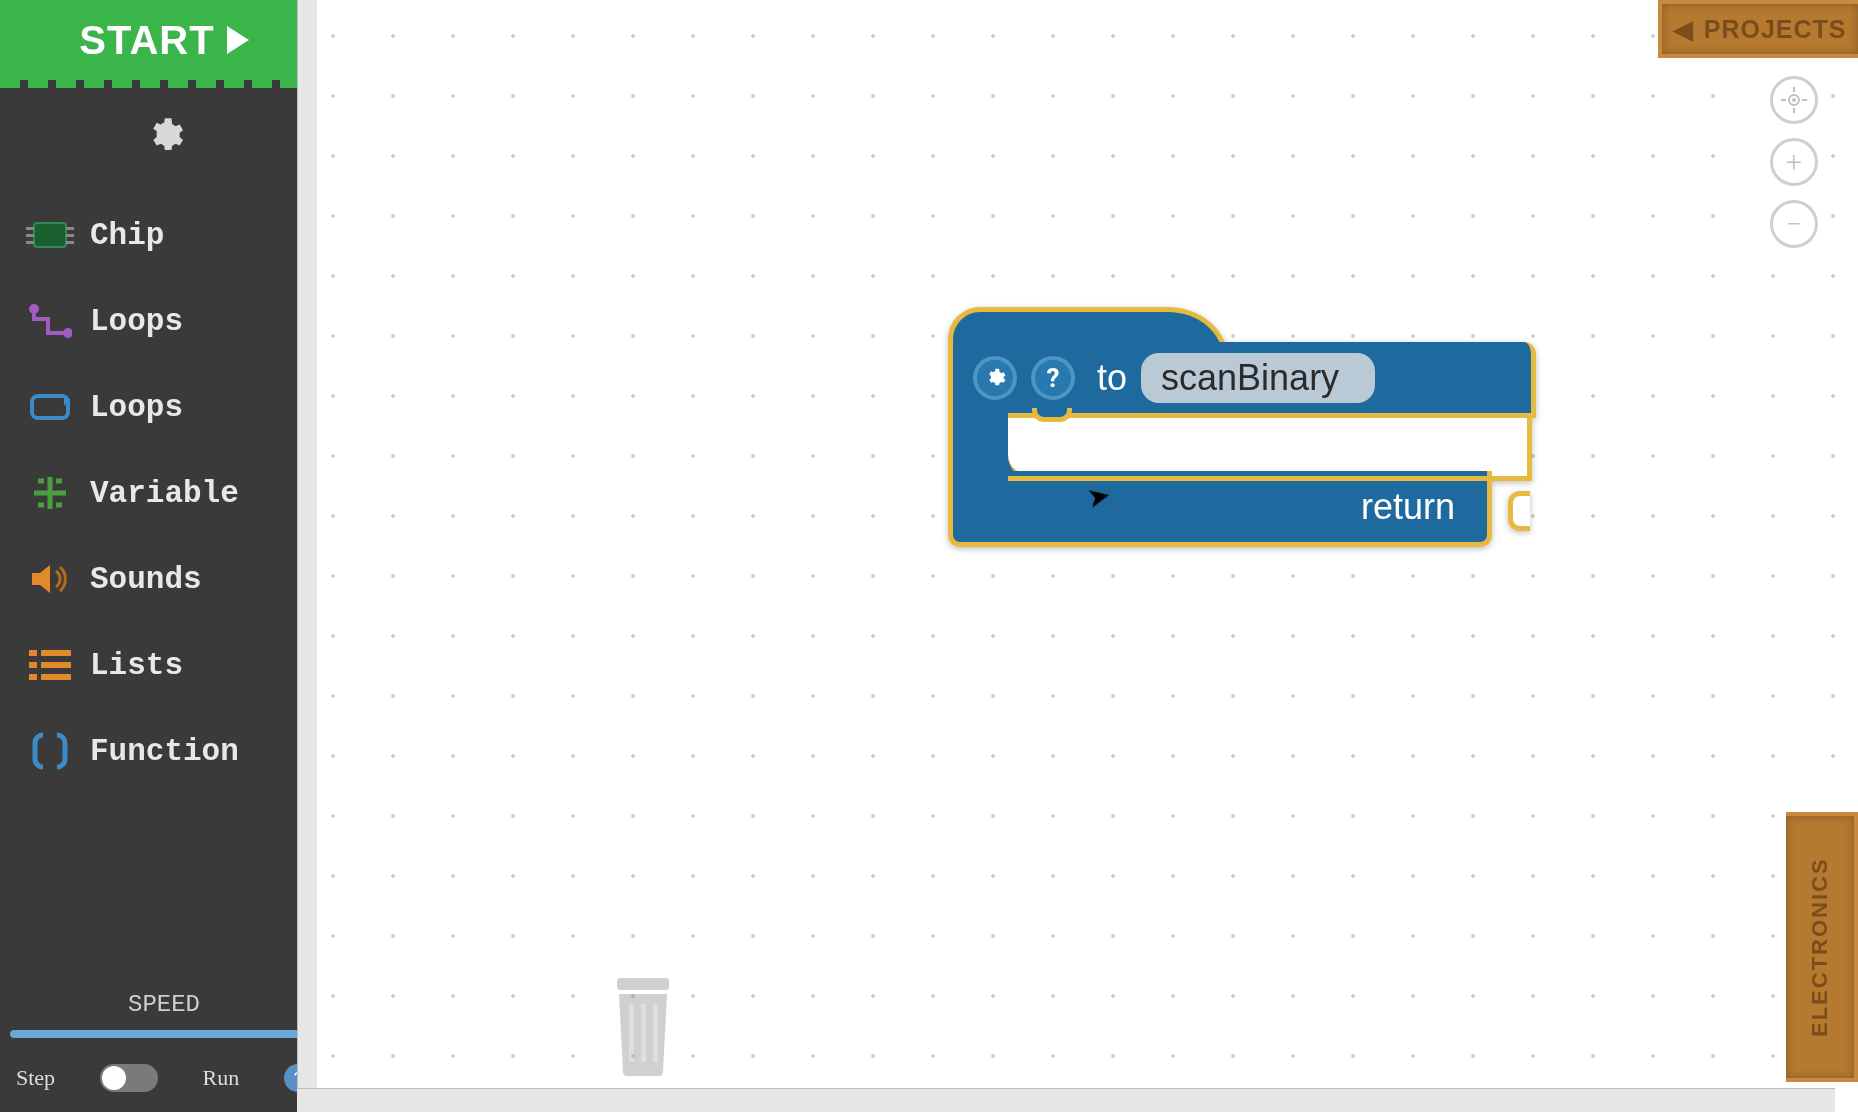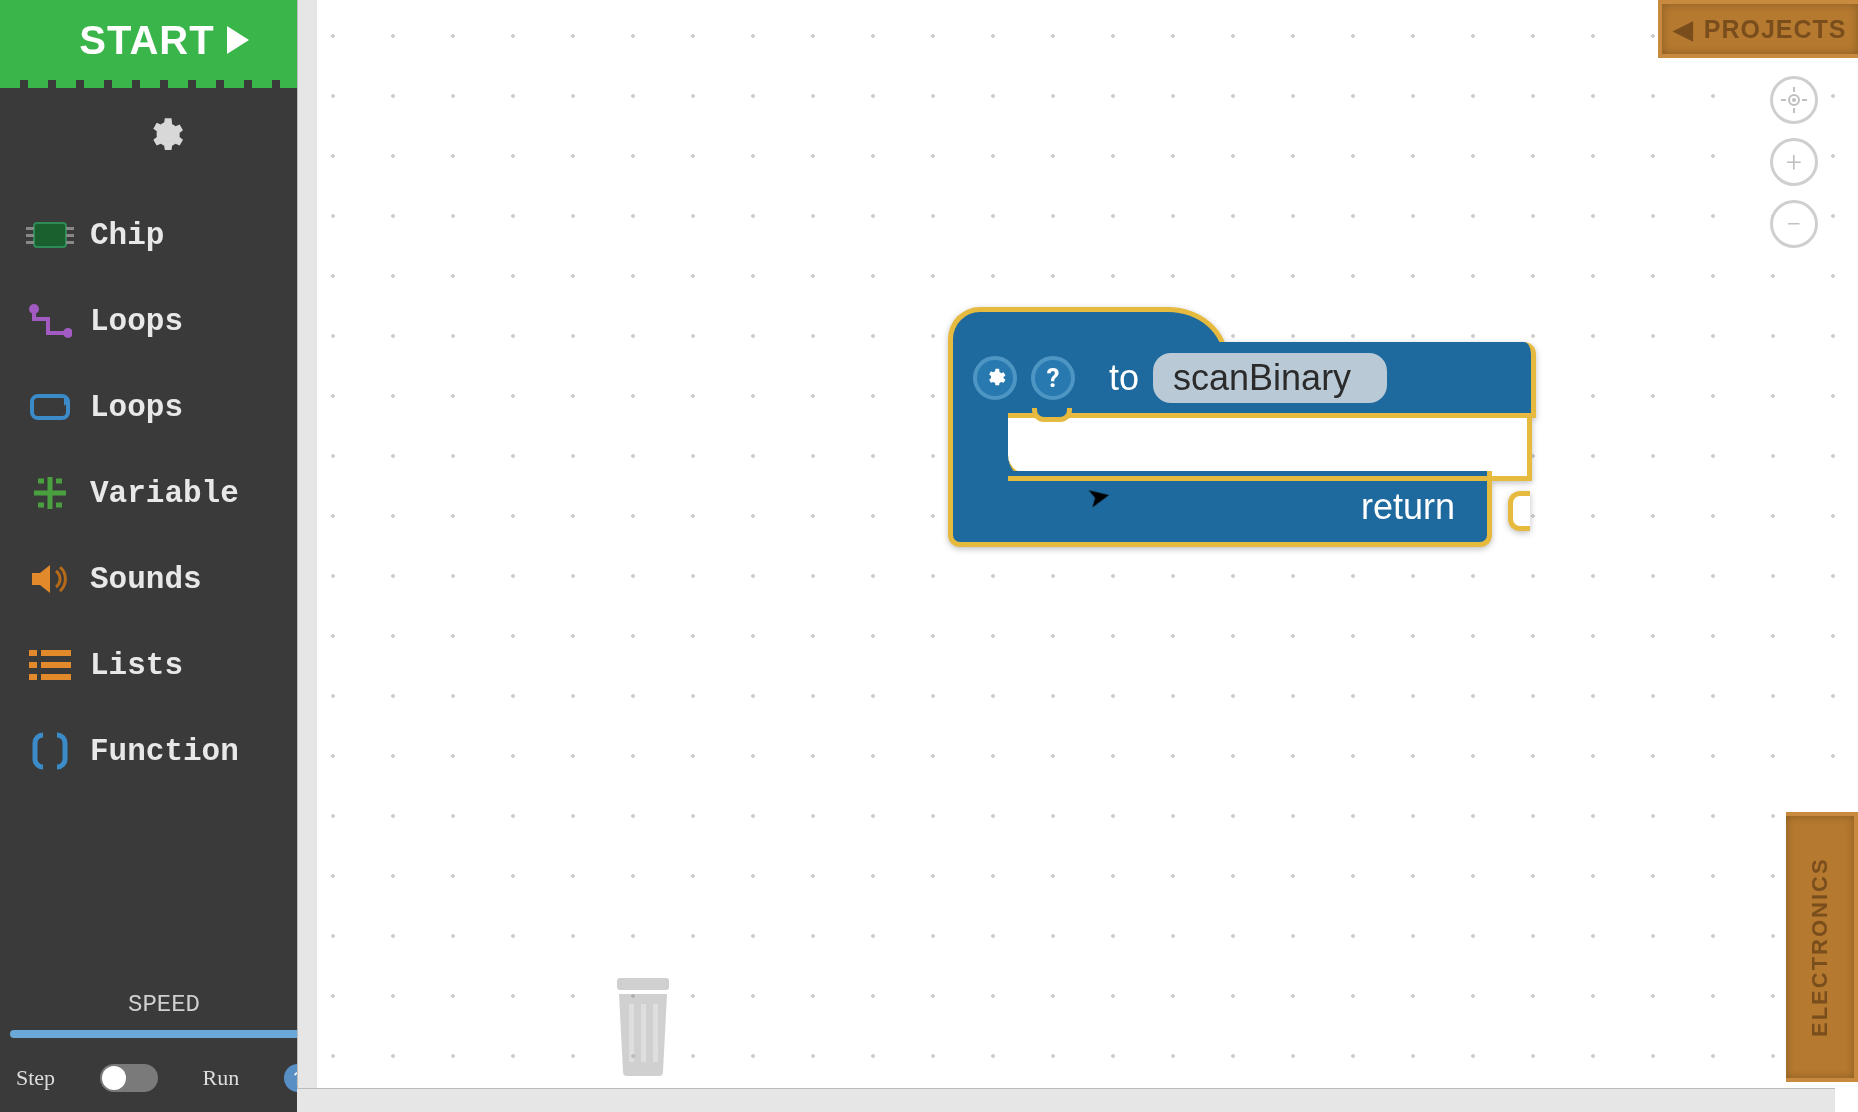--- a/index.html
+++ b/index.html
@@ -259,21 +259,21 @@
   background: #2779b0;
   border: 4px solid #4d95c3;
   display: flex; align-items: center; justify-content: center;
   color: #fff;
   cursor: pointer;
 }
 .to-label {
   color: #fff;
   font-family: Arial, sans-serif;
   font-size: 36px;
-  margin-left: 20px;
+  margin-left: 8px;
 }
 .func-name-input {
   background: #b9cad6;
   border: none;
   border-radius: 18px;
   padding: 4px 20px;
   font-family: Arial, sans-serif;
   font-size: 36px;
   color: #2b2b2b;
   width: 234px;

